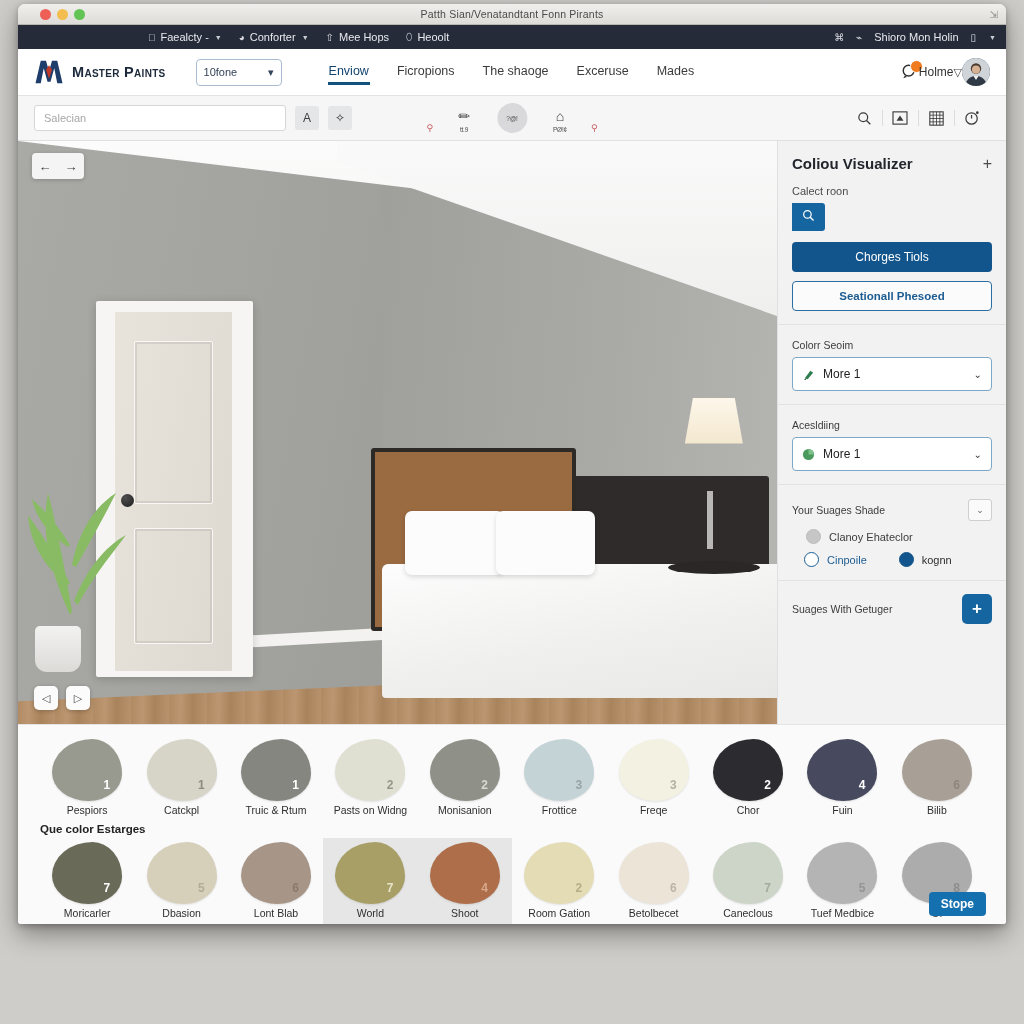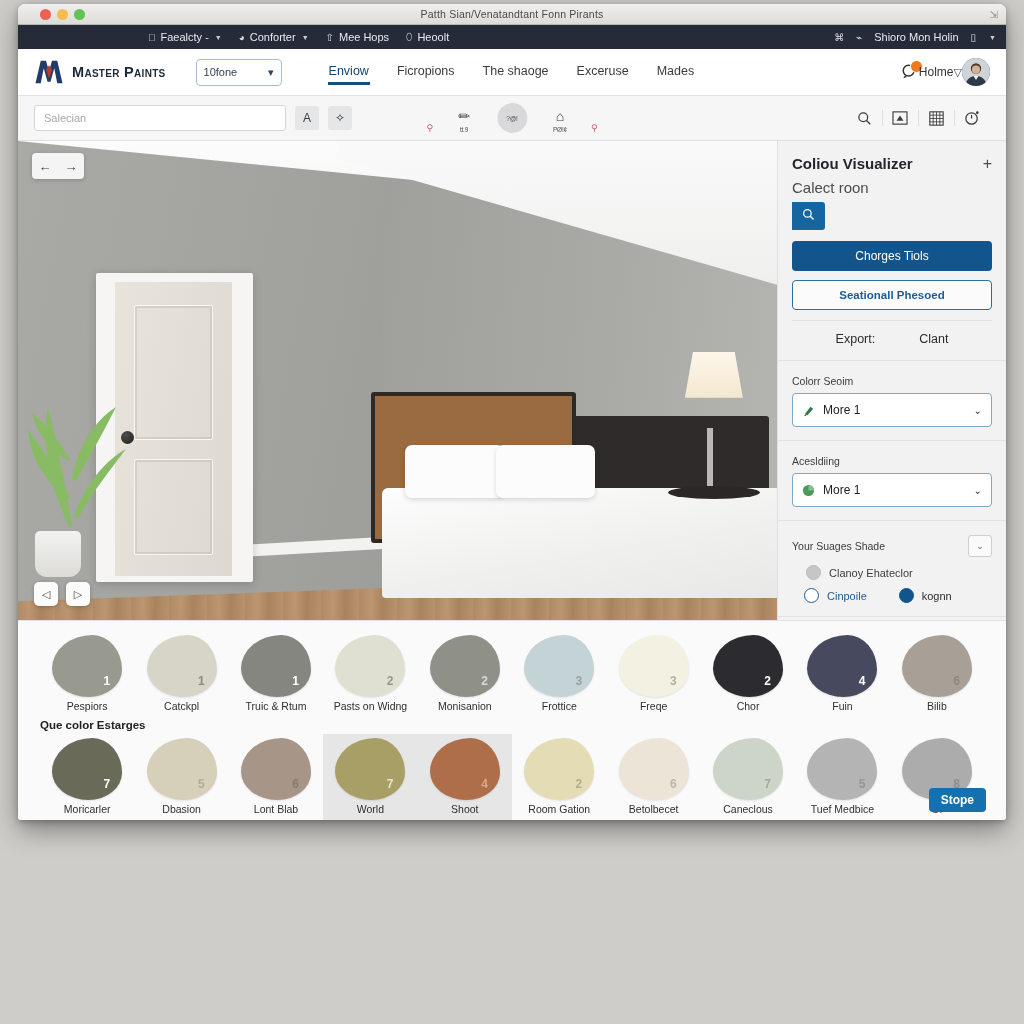--- a/index.html
+++ b/index.html
@@ -2,21 +2,21 @@
 <html><head>
 <meta charset="utf-8">
 <style>
   html,body{margin:0;padding:0;background:#cfcdc9;}
   body{
     width:1024px;height:1024px;overflow:hidden;
     font-family:"Liberation Sans","DejaVu Sans",sans-serif;
     -webkit-font-smoothing:antialiased;
   }
   .app-window{
-    position:absolute;left:18px;top:4px;width:988px;height:816px;
+    position:absolute;left:18px;top:4px;width:988px;height:920px;
     background:#f4f4f4;border-radius:7px 7px 3px 3px;
     box-shadow:0 10px 26px rgba(0,0,0,.38), 0 2px 6px rgba(0,0,0,.25);
     overflow:hidden;display:flex;flex-direction:column;
   }
   
   .titlebar{
     height:20px;min-height:20px;background:linear-gradient(#f0efed,#dedcd8);
     border-bottom:1px solid #b9b6b1;display:flex;align-items:center;
     position:relative;padding:0 8px;
   }
@@ -202,21 +202,21 @@
   }
   
   .panel{
     width:228px;min-width:228px;background:#f2f2f2;border-left:1px solid #e0e0e0;
     display:flex;flex-direction:column;overflow:hidden;
   }
   .panel-sec{padding:14px 14px 13px;border-bottom:1px solid #e2e2e2;}
   .panel-head{display:flex;align-items:center;justify-content:space-between;}
   .panel-title{font-size:15px;font-weight:bold;color:#22262c;filter:blur(.2px);}
   .panel-plus{font-size:16px;color:#4c4c4c;line-height:1;}
-  .panel-sub{font-size:15px;color:#4b4b4b;margin:7px 0 6px;filter:blur(.2px);}
+  .panel-sub{font-size:11px;color:#4b4b4b;margin:13px 0 6px;filter:blur(.2px);}
   .p-search{display:flex;height:28px;margin-bottom:11px;}
   .p-search input{
     flex:1;border:1px solid #d3d3d3;border-right:none;border-radius:3px 0 0 3px;
     background:#fff;font-size:11px;color:#555;padding:0 8px;outline:none;
     font-family:inherit;
   }
   .p-search input::placeholder{color:#a8a8a8;}
   .p-search button{
     width:33px;border:none;background:#1565a0;border-radius:0 3px 3px 0;color:#fff;
     font-size:12px;cursor:pointer;
@@ -507,24 +507,20 @@
             <svg viewBox="0 0 18 18" width="13" height="13">
               <circle cx="7.5" cy="7.5" r="5.2" fill="none" stroke="#fff" stroke-width="1.7"></circle>
               <line x1="11.4" y1="11.4" x2="16" y2="16" stroke="#fff" stroke-width="1.9"></line>
             </svg>
           </button>
         </div>
 
         <button class="btn-primary">Chorges Tiols</button>
         <button class="btn-ghost">Seationall Phesoed</button>
 
-        <div class="export-row">
-          <span>Export:</span>
-          <span>Clant</span>
-        </div>
       </div>
 
       <div class="panel-sec">
         <div class="f-label">Colorr Seoim</div>
         <div class="dropdown">
           <svg class="dd-dot" viewBox="0 0 14 14">
             <path d="M3 11 L9 3 L12 5 L6 12 Z" fill="#2e7d4f"></path>
             <path d="M2 12 L5 11 L4 13 Z" fill="#1b4f32"></path>
           </svg>
           <span>More 1</span>

